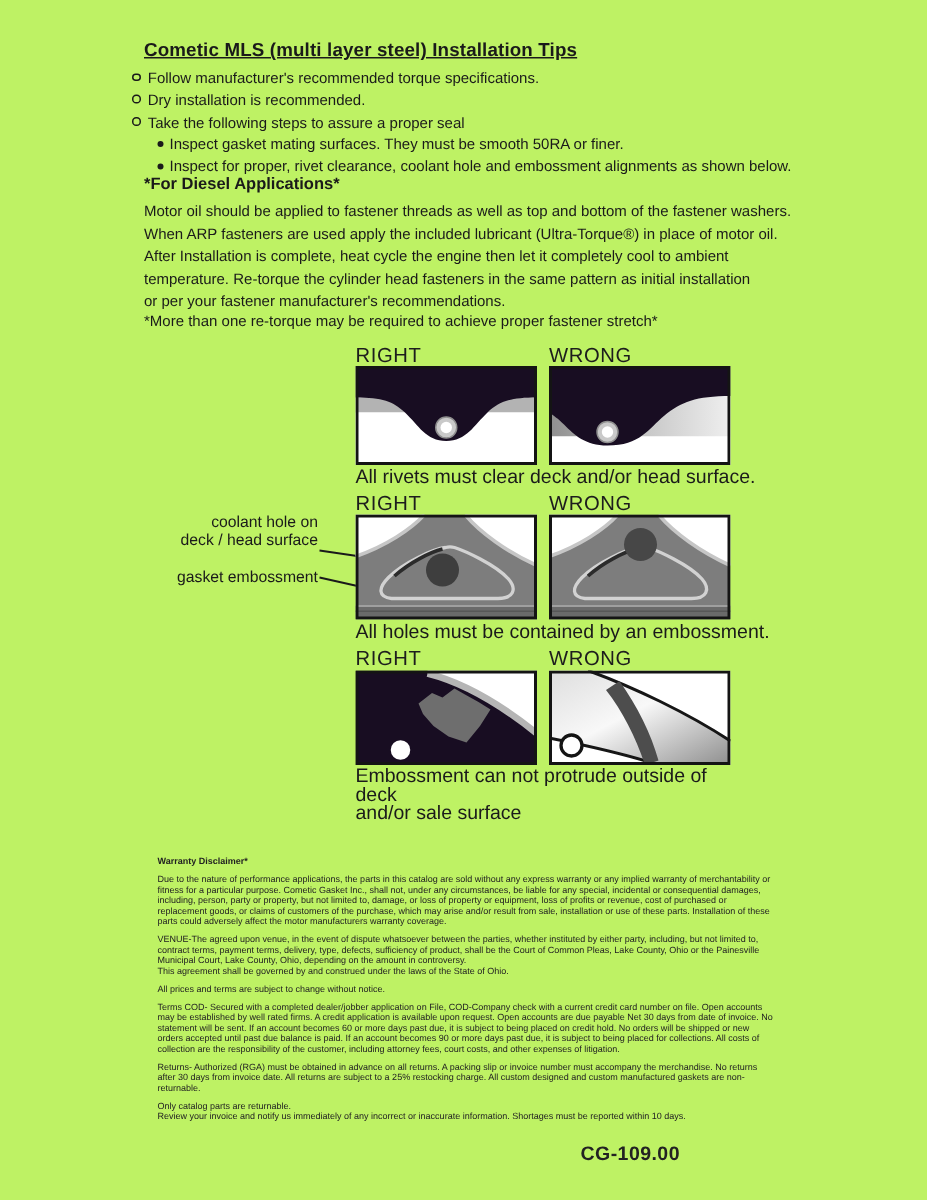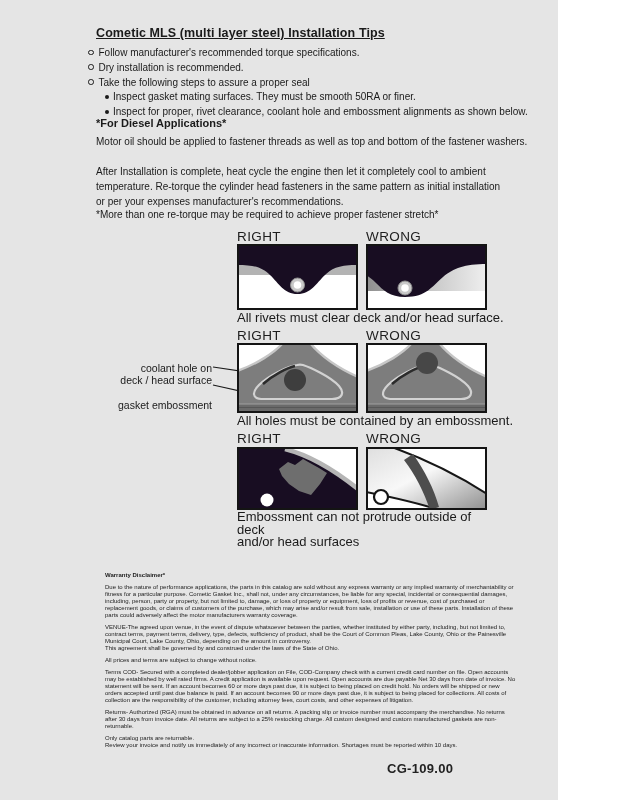--- a/index.html
+++ b/index.html
@@ -1,17 +1,17 @@
 <!DOCTYPE html>
 <html><head>
 <meta charset="utf-8">
 <style>
   html,body{margin:0;padding:0;background:#ffffff;}
   .page{
-    position:relative;width:558px;height:800px;background:#e5e5e5;
+    position:relative;width:618px;height:800px;background:#bef264;
     font-family:"Liberation Sans", sans-serif;color:#1a1a1a;overflow:hidden;
   }
   .abs{position:absolute;}
   .title{
     left:96px;top:26px;font-size:12.5px;font-weight:bold;
     text-decoration:underline;letter-spacing:0.1px;
   }
   .intro{left:88px;top:46px;font-size:10px;line-height:14.8px;}
   .li{display:flex;align-items:baseline;}
   .ring{
@@ -20,21 +20,21 @@
   }
   .sub{padding-left:17px;}
   .dot{
     width:4px;height:4px;background:#1a1a1a;border-radius:50%;
     display:inline-block;margin-right:4px;flex:0 0 auto;position:relative;top:-1px;
   }
   .diesel-h{left:96px;top:117px;font-size:11px;font-weight:bold;}
   .para{left:96px;font-size:10px;line-height:15px;width:445px;}
   .fig-head{width:121px;text-align:left;font-size:13.5px;letter-spacing:0.4px;color:#1d1d1d;}
   .caption{left:237px;font-size:13px;line-height:12.5px;}
-  .fig-label{font-size:10.5px;line-height:12px;text-align:right;width:117px;left:95px;margin-top:20px;}
+  .fig-label{font-size:10.5px;line-height:12px;text-align:right;width:117px;left:95px;}
   .disclaimer{
     left:105px;top:572px;width:412px;font-size:6px;line-height:7px;color:#222;
   }
   .disclaimer .dh{font-weight:bold;margin-bottom:5px;}
   .disclaimer .dp{margin-bottom:5px;}
   .footer{left:387px;top:761px;font-size:13px;letter-spacing:0.3px;color:#222;font-weight:bold;}
 </style>
 </head>
 <body>
 
@@ -62,26 +62,27 @@
     <div class="li sub">
       <span class="dot"></span>
       <span>Inspect for proper, rivet clearance, coolant hole and embossment alignments as shown below.</span>
     </div>
   </div>
 
   <div class="abs diesel-h">*For Diesel Applications*</div>
 
   <div class="abs para" style="top:134px">
     <div>Motor oil should be applied to fastener threads as well as top and bottom of the fastener washers.</div>
+    <div>When ARP fasteners are used apply the included lubricant (Ultra-Torque®) in place of motor oil.</div>
   </div>
 
   <div class="abs para" style="top:164px">
     <div>After Installation is complete, heat cycle the engine then let it completely cool to ambient</div>
     <div>temperature. Re-torque the cylinder head fasteners in the same pattern as initial installation</div>
-    <div>or per your expenses manufacturer's recommendations.</div>
+    <div>or per your fastener manufacturer's recommendations.</div>
   </div>
 
   <div class="abs para" style="top:207px">*More than one re-torque may be required to achieve proper fastener stretch*</div>
 
   <div class="abs fig-head" style="left:237px;top:229px">RIGHT</div>
   <div class="abs fig-head" style="left:366px;top:229px">WRONG</div>
 
   <div class="abs" style="left:237px;top:244px">
     <svg width="121" height="66" viewBox="0 0 121 66">
       <rect width="121" height="66" fill="#ffffff"></rect>
@@ -193,21 +194,21 @@
       <path d="M26,0 C56,11 92,28 121,47" fill="none" stroke="#161616" stroke-width="2"></path>
       <path d="M0,45 C30,51 55,57 73,63" fill="none" stroke="#161616" stroke-width="2"></path>
       <path d="M47,7 C59,24 68,42 73,60 L64,63 C58,45 49,27 38,13 Z" fill="#4d4d4d"></path>
       <circle cx="15" cy="50" r="7" fill="#ffffff" stroke="#141414" stroke-width="2.2"></circle>
       <rect x="1" y="1" width="119" height="61" fill="none" stroke="#141414" stroke-width="2"></rect>
     </svg>
   </div>
 
   <div class="abs caption" style="top:511px;width:260px">
     <div>Embossment can not protrude outside of deck</div>
-    <div>and/or head surfaces</div>
+    <div>and/or sale surface</div>
   </div>
 
   <div class="abs disclaimer">
     <div class="dh">Warranty Disclaimer*</div>
     <div class="dp">Due to the nature of performance applications, the parts in this catalog are sold without any express warranty or any implied warranty of merchantability or fitness for a particular purpose.  Cometic Gasket Inc., shall not, under any circumstances, be liable for any special, incidental or consequential damages, including, person, party or property, but not limited to, damage, or loss of property or equipment, loss of profits or revenue, cost of purchased or replacement goods, or claims of customers of the purchase, which may arise and/or result from sale, installation or use of these parts.  Installation of these parts could adversely affect the motor manufacturers warranty coverage.</div>
     <div class="dp">
       <div>VENUE-The agreed upon venue, in the event of dispute whatsoever between the parties, whether instituted by either party, including, but not limited to, contract terms, payment terms, delivery, type, defects, sufficiency of product, shall be the Court of Common Pleas, Lake County, Ohio or the Painesville Municipal Court, Lake County, Ohio, depending on the amount in controversy.</div>
       <div>This agreement shall be governed by and construed under the laws of the State of Ohio.</div>
     </div>
     <div class="dp">All prices and terms are subject to change without notice.</div>

